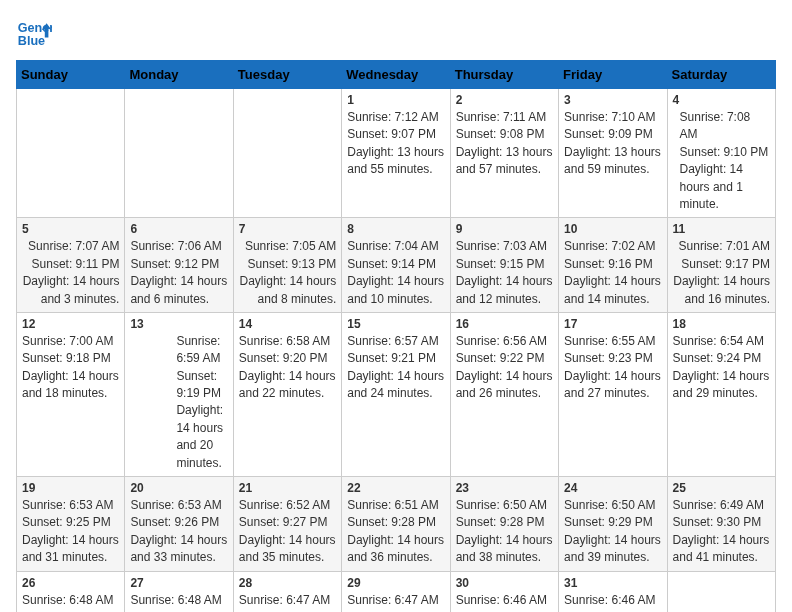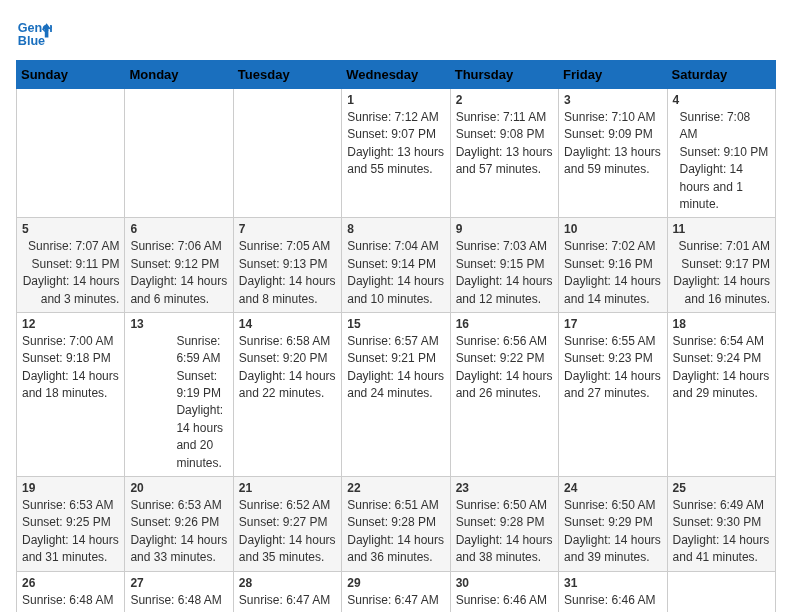--- a/index.html
+++ b/index.html
@@ -145,21 +145,21 @@
 Daylight: 14 hours and 3 minutes.</div>
         </td>
         <td>
           <div class="day-number">6</div>
           <div class="day-info" style="white-space: pre-line;">Sunrise: 7:06 AM
 Sunset: 9:12 PM
 Daylight: 14 hours and 6 minutes.</div>
         </td>
         <td>
           <div class="day-number">7</div>
-          <div class="day-info" style="white-space: pre-line;">Sunrise: 7:05 AM
+          <div class="day-info" style="white-space: pre-line; text-align: right;">Sunrise: 7:05 AM
 Sunset: 9:13 PM
 Daylight: 14 hours and 8 minutes.</div>
         </td>
         <td>
           <div class="day-number">8</div>
           <div class="day-info" style="white-space: pre-line;">Sunrise: 7:04 AM
 Sunset: 9:14 PM
 Daylight: 14 hours and 10 minutes.</div>
         </td>
         <td>

